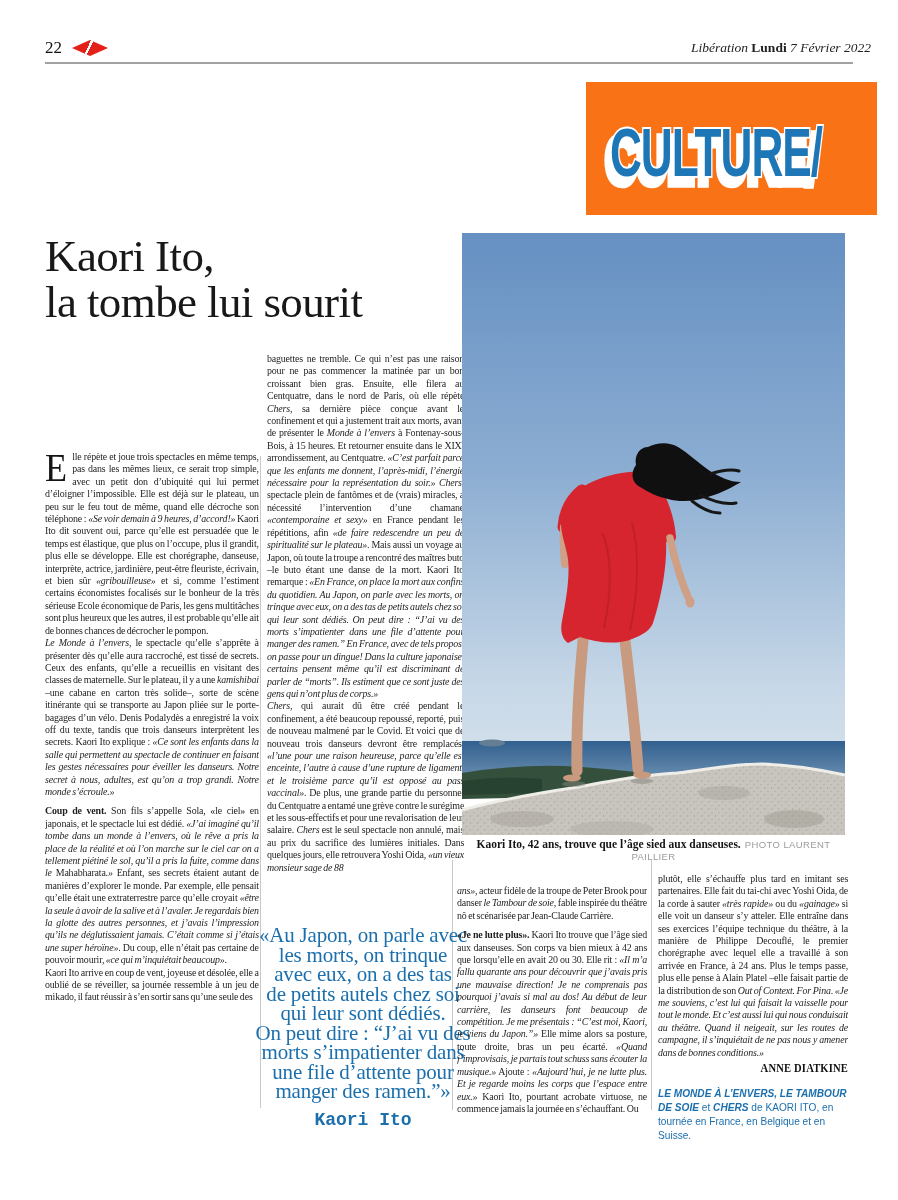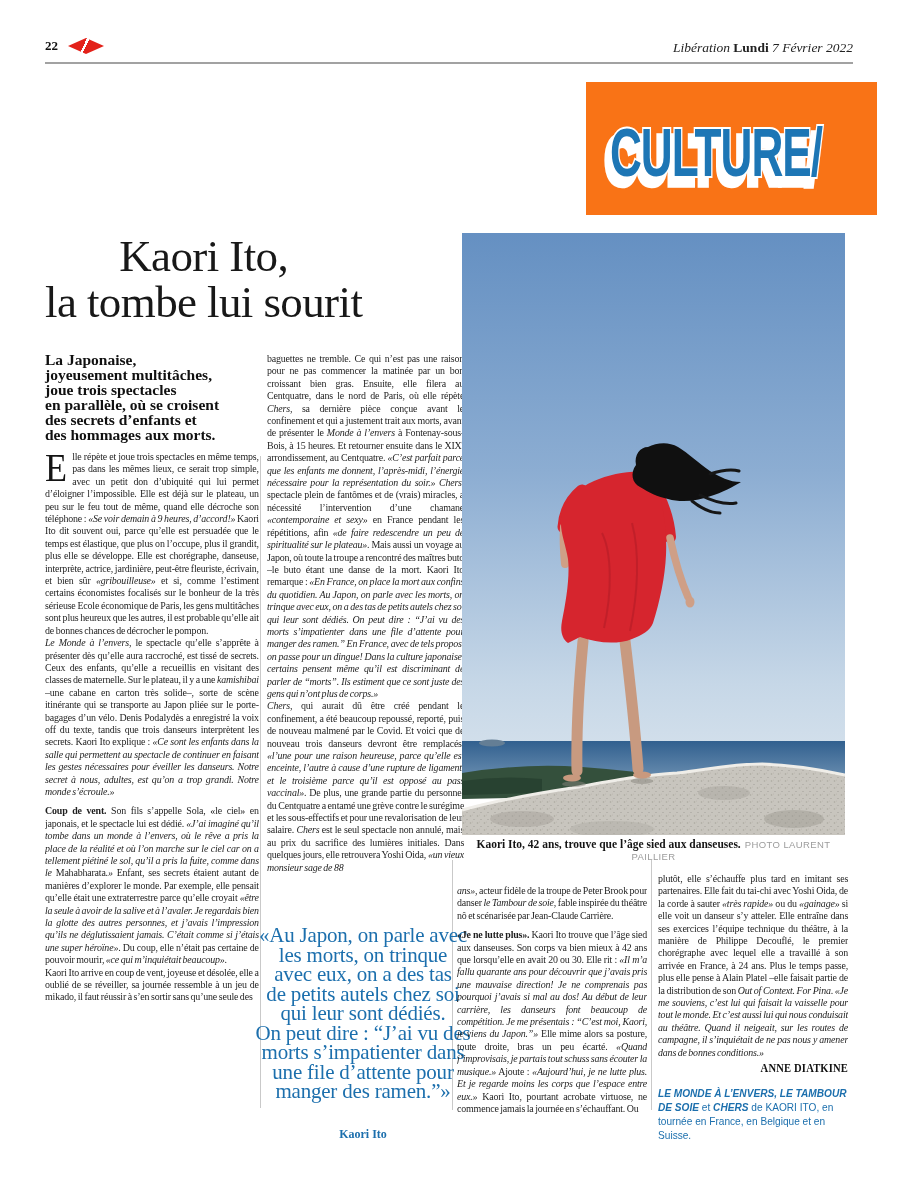--- a/index.html
+++ b/index.html
@@ -1,47 +1,47 @@
 <!DOCTYPE html>
 <html lang="fr"><head>
 <meta charset="utf-8">
 <style>
   html,body{margin:0;padding:0;background:#e9e9e9;}
   #sheet{position:relative;width:898px;height:1200px;background:#ffffff;overflow:hidden;
          font-family:"Liberation Serif","DejaVu Serif",serif;color:#1d1d1d;}
   
   .hdr-left{position:absolute;left:45px;top:38px;display:flex;align-items:center;gap:10px;}
-  .pagenum{font-weight:700;font-size:13px;color:#111;text-align:center;}
+  .pagenum{font-weight:400;font-size:17px;color:#111;text-align:center;}
   .lib-diamond{width:36px;height:16px;background:linear-gradient(115deg,#e32119 44%,#ffffff 44%,#ffffff 50%,#e32119 50%);
                clip-path:polygon(50% 0,100% 50%,50% 100%,0 50%);}
-  .hdr-right{position:absolute;right:45px;top:40px;font-size:13.5px;color:#222;}
+  .hdr-right{position:absolute;right:27px;top:40px;font-size:13.5px;color:#222;}
   .hdr-right .it{font-style:italic;}
   .hdr-right .bd{font-weight:700;font-style:normal;}
   .hdr-rule{position:absolute;left:45px;right:45px;top:62px;height:2px;background:#a2a2a2;}
   
   .banner{position:absolute;left:586px;top:82px;width:291px;height:133px;background:#f97316;}
   .banner svg{display:block;}
   .banner text{font-family:"Liberation Sans","DejaVu Sans",sans-serif;font-weight:700;font-size:46px;letter-spacing:-1px;}
   
-  .headline{position:absolute;left:45px;top:233px;font-size:45px;line-height:46px;letter-spacing:-0.6px;color:#181818;text-align:center;}
+  .headline{position:absolute;left:45px;top:233px;font-size:45px;line-height:46px;letter-spacing:-0.6px;color:#181818;}
   .standfirst{position:absolute;left:45px;top:352px;width:220px;font-weight:700;font-size:15.5px;line-height:15px;color:#101010;}
   
   .col{position:absolute;overflow:hidden;}
   .cx{transform:scaleX(0.88);transform-origin:0 0;}
   .bp{margin:0;font-size:11.3px;line-height:12.4px;letter-spacing:-0.2px;word-spacing:-0.8px;
       text-align:justify;hyphens:auto;-webkit-hyphens:auto;color:#1e1e1e;}
   .bp b{font-weight:700;}
   .bp sup{font-size:7px;line-height:0;vertical-align:super;}
   .sg{margin-top:7px;}
   .dropcap{float:left;font-size:41px;line-height:33px;padding:1px 6px 0 0;color:#141414;}
   .vrule{position:absolute;width:1px;background:#c9c9c9;}
   
   .pullquote{position:absolute;left:253px;top:926px;width:220px;text-align:center;color:#1c6fad;}
   .pq-text{font-size:21px;line-height:19.5px;letter-spacing:-0.2px;}
-  .pq-attr{margin-top:25px;font-weight:700;font-size:12px;}
+  .pq-attr{margin-top:8px;font-weight:700;font-size:18px;font-family:Liberation Mono, monospace;}
   
   .photo{position:absolute;left:462px;top:233px;width:383px;height:602px;}
   .caption{position:absolute;left:462px;top:838px;width:383px;font-size:11.5px;font-weight:700;color:#141414;text-align:center;}
   .credit{font-family:"Liberation Sans","DejaVu Sans",sans-serif;font-weight:400;font-size:9.5px;
           color:#9c9c9c;letter-spacing:0.4px;margin-left:4px;}
   
   .byline{margin:3px 0 0 0;text-align:right;font-weight:700;font-size:12px;letter-spacing:0.2px;color:#111;}
   .infobox{margin:10px 0 0 0;font-family:"Liberation Sans","DejaVu Sans",sans-serif;
            font-size:11.5px;line-height:14px;color:#1c6fad;}
   .infobox b{font-weight:700;}
@@ -69,21 +69,20 @@
         <text x="0" y="0" text-anchor="middle" fill="#1d76b5" stroke="#ffffff" stroke-width="2.6" paint-order="stroke">CULTURE/</text>
       </g>
     </svg>
   </div>
 
   <div class="headline">
     <div>Kaori Ito,</div>
     <div>la tombe lui sourit</div>
   </div>
 
-  <div class="standfirst">La Japonaise,<br>joyeusement multitâches,<br>joue trois spectacles<br>en parallèle, où se croisent<br>des secrets d’enfants et<br>des hommages aux morts.</div>
 
   <div class="vrule" style="left:260px;top:456px;height:652px;"></div>
   <div class="vrule" style="left:452px;top:860px;height:250px;"></div>
   <div class="vrule" style="left:651px;top:860px;height:250px;"></div>
 
   <div class="col" style="left:45px;top:450px;width:214px;height:662px;">
     <div class="cx" style="width:243px;">
       <p class="bp"><span class="dropcap">E</span><span>lle répète et joue trois spectacles en même temps, pas dans les mêmes lieux, ce serait trop simple, avec un petit don d’ubiquité qui lui permet d’éloigner l’impossible. Elle est déjà sur le plateau, un peu sur le feu tout de même, quand elle décroche son téléphone&nbsp;: <i>«Se voir demain à 9 heures, d’accord!»</i> Kaori Ito dit souvent oui, parce qu’elle est persuadée que le temps est élastique, que plus on l’occupe, plus il grandit, plus elle se développe. Elle est chorégraphe, danseuse, interprète, actrice, jardinière, peut-être fleuriste, écrivain, et bien sûr <i>«gribouilleuse»</i> et si, comme l’estiment certains économistes focalisés sur le bonheur de la très sérieuse Ecole économique de Paris, les gens multitâches sont plus heureux que les autres, il est probable qu’elle ait de bonnes chances de décrocher le pompon.</span></p>
       <p class="bp"><i>Le Monde à l’envers</i>, le spectacle qu’elle s’apprête à présenter dès qu’elle aura raccroché, est tissé de secrets. Ceux des enfants, qu’elle a recueillis en visitant des classes de maternelle. Sur le plateau, il y a une <i>kamishibai</i> –une cabane en carton très solide–, sorte de scène itinérante qui se transporte au Japon pliée sur le porte-bagages d’un vélo. Denis Podalydès a enregistré la voix off du texte, tandis que trois danseurs interprètent les secrets. Kaori Ito explique&nbsp;: <i>«Ce sont les enfants dans la salle qui permettent au spectacle de continuer en faisant les gestes nécessaires pour éveiller les danseurs. Notre secret à nous, adultes, est qu’on a trop grandi. Notre monde s’écroule.»</i></p>
       <p class="bp sg"><b>Coup de vent.</b> Son fils s’appelle Sola, «le ciel» en japonais, et le spectacle lui est dédié. <i>«J’ai imaginé qu’il tombe dans un monde à l’envers, où le rêve a pris la place de la réalité et où l’on marche sur le ciel car on a tellement piétiné le sol, qu’il a pris la fuite, comme dans le</i> Mahabharata<i>.»</i> Enfant, ses secrets étaient autant de manières d’explorer le monde. Par exemple, elle pensait qu’elle était une extraterrestre parce qu’elle croyait <i>«être la seule à avoir de la salive et à l’avaler. Je regardais bien la glotte des autres personnes, et j’avais l’impression qu’ils ne déglutissaient jamais. C’était comme si j’étais une super héroïne»</i>. Du coup, elle n’était pas certaine de pouvoir mourir, <i>«ce qui m’inquiétait beaucoup»</i>.</p>

